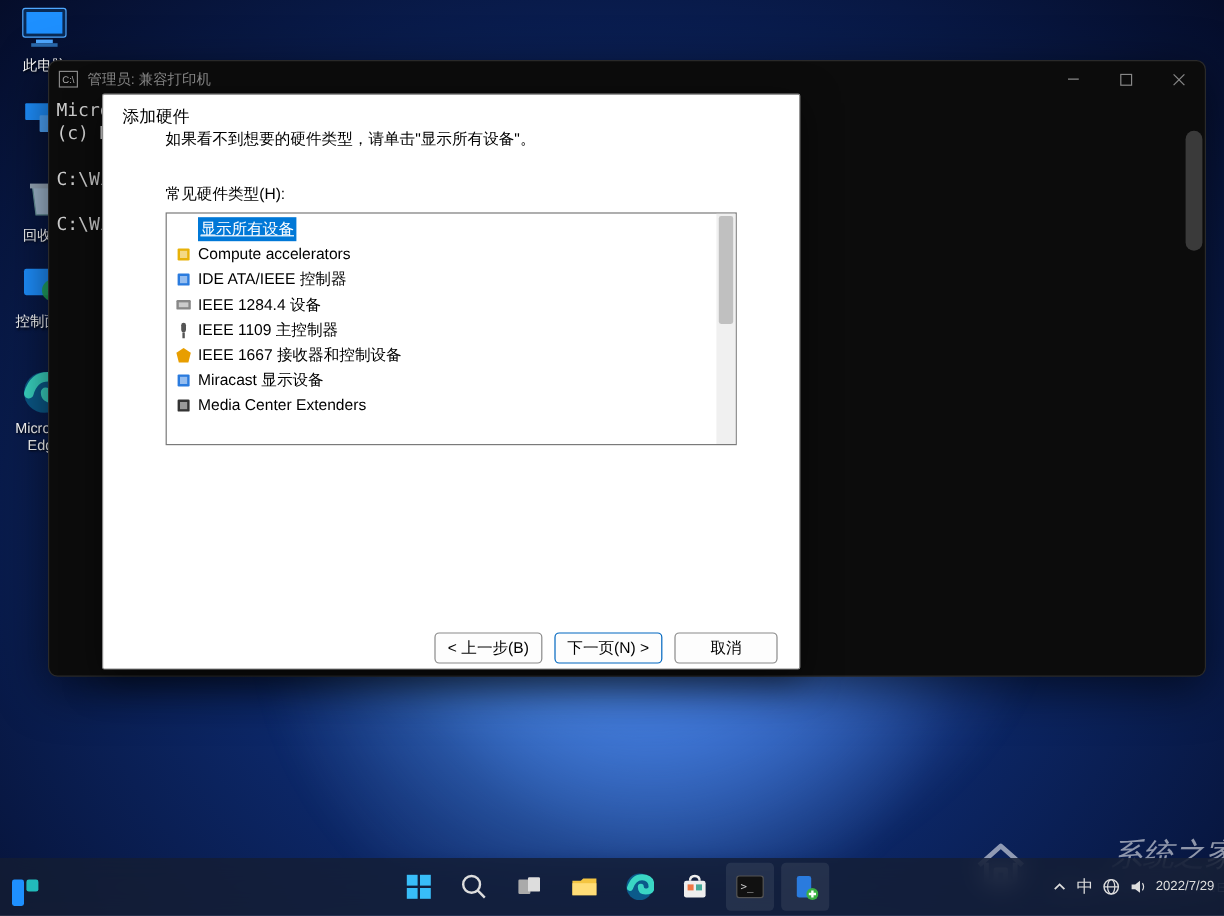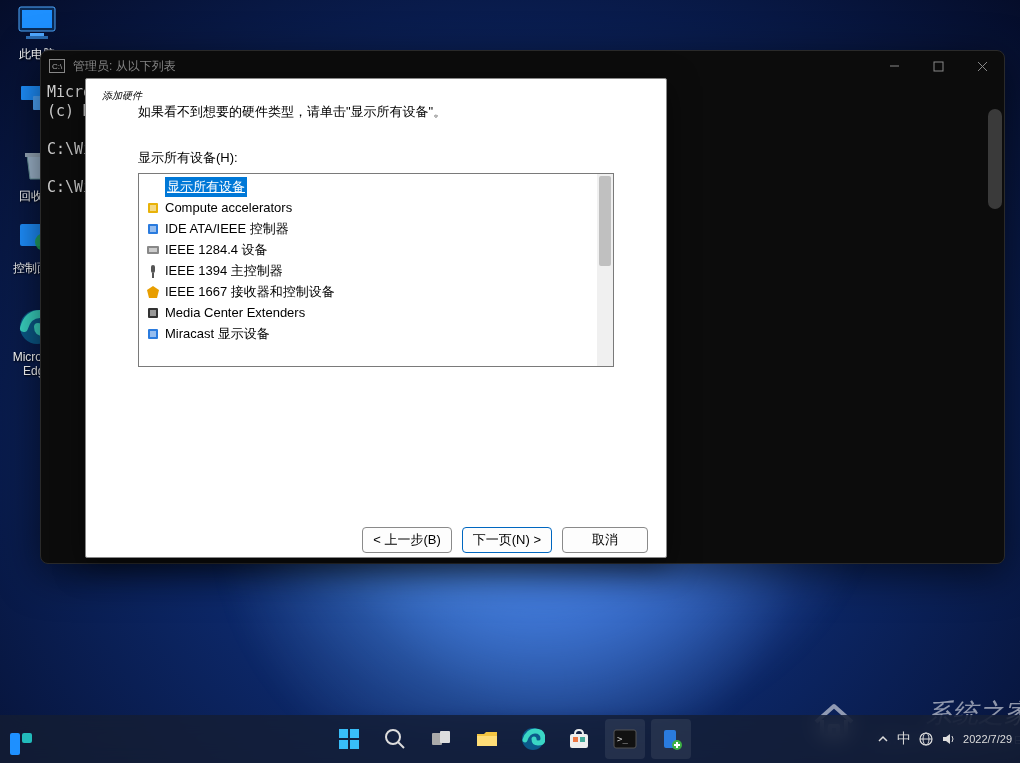--- a/index.html
+++ b/index.html
@@ -119,22 +119,21 @@
       height: 480px;
       background: #fff;
       border: 1px solid #888;
       border-radius: 2px;
       box-shadow: 0 8px 30px rgba(0,0,0,0.5);
       font-size: 12px;
       color: #000;
     }
     .dlg-title {
       padding: 10px 16px 0;
-      font-size: 10px;
-      font-style: italic;
+      font-size: 14px;
     }
     .dlg-header {
       padding: 24px 28px 36px;
       font-size: 13px;
       font-weight: bold;
     }
     .dlg-body {
       padding: 0 52px;
     }
     .dlg-instruction {
@@ -342,21 +341,21 @@
         <circle cx="19" cy="19" r="17" fill="#0b5a8a"></circle>
         <path d="M6 20 Q10 6 22 6 Q34 6 34 18 Q34 24 26 24 Q20 24 20 19" fill="none" stroke="#3ad6c4" stroke-width="8" stroke-linecap="round"></path>
       </svg>
   </div>
   <div>Microsoft Edge</div>
 </div>
 
 <div class="cmd-window">
   <div class="cmd-title">
     <div class="cmd-icon">C:\</div>
-    <span>管理员: 从以下列表</span>
+    <span>管理员: 兼容打印机</span>
     <div class="cmd-controls">
       <div class="cmd-ctrl">
         <svg width="11" height="11">
             <line x1="1" y1="5" x2="10" y2="5" stroke="#888" stroke-width="1"></line>
           </svg>
       </div>
       <div class="cmd-ctrl">
         <svg width="11" height="11">
             <rect x="1" y="1" width="9" height="9" fill="none" stroke="#888" stroke-width="1"></rect>
           </svg>
@@ -377,21 +376,21 @@
     <div>&nbsp;</div>
     <div>C:\Windows\system32&gt;</div>
   </div>
   <div class="cmd-scrollbar"></div>
 </div>
 
 <div class="dialog">
   <div class="dlg-title">添加硬件</div>
   <div class="dlg-body">
     <div class="dlg-instruction">如果看不到想要的硬件类型，请单击"显示所有设备"。</div>
-    <div class="dlg-list-label">显示所有设备(H):</div>
+    <div class="dlg-list-label">常见硬件类型(H):</div>
     <div class="listbox">
       <div class="list-inner" id="list-inner">
           <div class="list-item selected">
             <span class="hw-icon"></span>
             <span class="txt">显示所有设备</span>
           </div>
           <div class="list-item">
             <span class="hw-icon">
               <svg width="14" height="14">
                 <rect x="2" y="2" width="10" height="10" rx="1" fill="#e8b209"></rect>
@@ -418,47 +417,47 @@
             </span>
             <span class="txt">IEEE 1284.4 设备</span>
           </div>
           <div class="list-item">
             <span class="hw-icon">
               <svg width="14" height="14">
                 <rect x="5" y="1" width="4" height="8" rx="2" fill="#555"></rect>
                 <line x1="7" y1="9" x2="7" y2="14" stroke="#555" stroke-width="2"></line>
               </svg>
             </span>
-            <span class="txt">IEEE 1394 主控制器</span>
+            <span class="txt">IEEE 1109 主控制器</span>
           </div>
           <div class="list-item">
             <span class="hw-icon">
               <svg width="14" height="14">
                 <path d="M7 1 L13 5 L11 13 L3 13 L1 5 Z" fill="#e89e00"></path>
               </svg>
             </span>
             <span class="txt">IEEE 1667 接收器和控制设备</span>
+          </div>
+          <div class="list-item">
+            <span class="hw-icon">
+              <svg width="14" height="14">
+                <rect x="2" y="2" width="10" height="10" rx="1" fill="#2a7bde"></rect>
+                <rect x="4" y="4" width="6" height="6" fill="#fff" opacity="0.5"></rect>
+              </svg>
+            </span>
+            <span class="txt">Miracast 显示设备</span>
           </div>
           <div class="list-item">
             <span class="hw-icon">
               <svg width="14" height="14">
                 <rect x="2" y="2" width="10" height="10" rx="1" fill="#333"></rect>
                 <rect x="4" y="4" width="6" height="6" fill="#fff" opacity="0.5"></rect>
               </svg>
             </span>
             <span class="txt">Media Center Extenders</span>
-          </div>
-          <div class="list-item">
-            <span class="hw-icon">
-              <svg width="14" height="14">
-                <rect x="2" y="2" width="10" height="10" rx="1" fill="#2a7bde"></rect>
-                <rect x="4" y="4" width="6" height="6" fill="#fff" opacity="0.5"></rect>
-              </svg>
-            </span>
-            <span class="txt">Miracast 显示设备</span>
           </div>
         </div>
       <div class="lb-scroll-track">
         <div class="lb-scroll-thumb"></div>
       </div>
     </div>
   </div>
   <div class="dlg-buttons">
     <div class="btn">&lt; 上一步(B)</div>
     <div class="btn default">下一页(N) &gt;</div>

